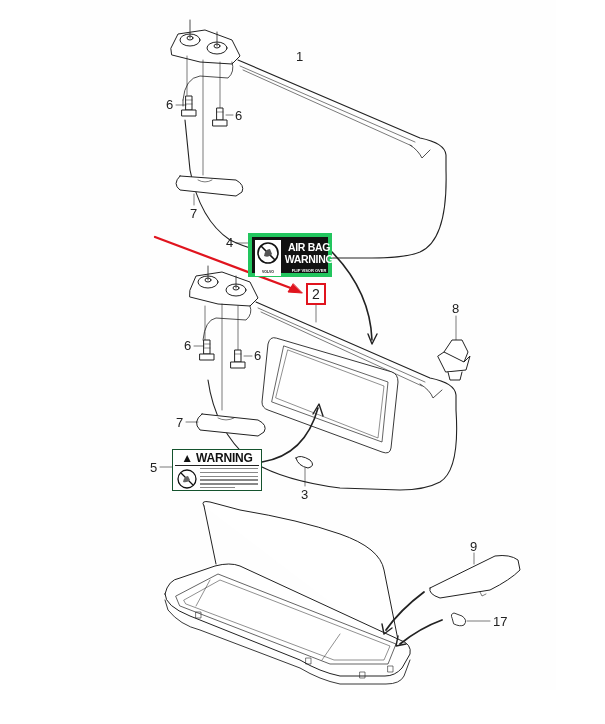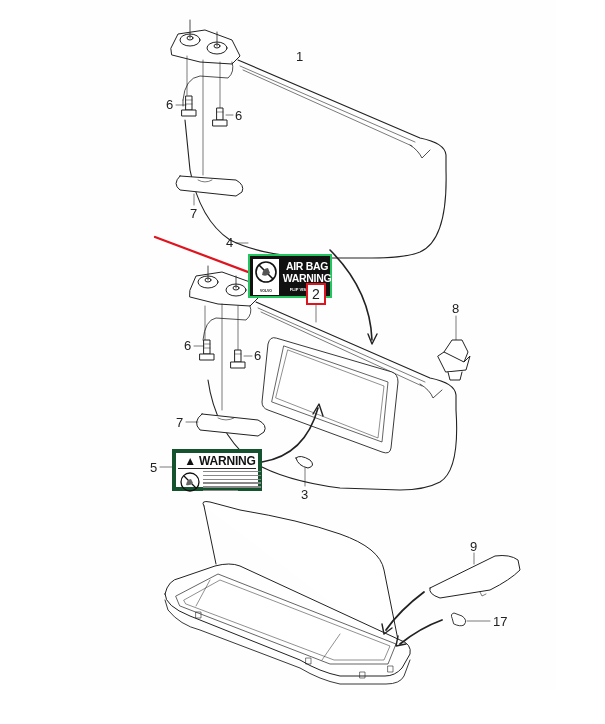--- a/index.html
+++ b/index.html
@@ -7,33 +7,33 @@
            font-family: "Liberation Sans", sans-serif; }
     .canvas { position: absolute; left: 70px; top: 0; width: 486px; height: 690px; background: #fefefe; }
     svg { position: absolute; left: 0; top: 0; }
     .callout { position: absolute; font-family: "Liberation Sans", sans-serif; font-size: 13px;
                color: #222; line-height: 1; }
     .callout-hl { position: absolute; left: 306px; top: 283px; width: 20px; height: 22px;
                   border: 2px solid #e0141e; box-sizing: border-box; background: #fff;
                   display: flex; align-items: center; justify-content: center;
                   font-size: 14px; color: #222; }
     .label-airbag { position: absolute; left: 248px; top: 233px; width: 84px; height: 44px;
-                    background: #111; border: 2px solid #22c55e; box-sizing: border-box; margin-top: 21px; }
+                    background: #111; border: 4px solid #22c55e; box-sizing: border-box; }
     .label-airbag .icon-box { position: absolute; left: 3px; top: 3px; width: 26px; height: 36px;
                               background: #fff; }
     .label-airbag .t1, .label-airbag .t2 { position: absolute; left: 31px; width: 52px;
                color: #fff; font-weight: bold; font-size: 10.5px; text-align: center; letter-spacing: -0.3px; }
     .label-airbag .t1 { top: 4px; }
     .label-airbag .t2 { top: 16px; }
     .label-airbag .t3 { position: absolute; left: 31px; top: 31px; width: 52px; color: #fff;
                font-size: 4px; font-weight: bold; text-align: center; }
     .label-airbag .brand { position: absolute; left: 3px; top: 33px; width: 26px; font-size: 3.5px;
                text-align: center; color: #111; font-weight: bold; }
     .label-warning { position: absolute; left: 172px; top: 449px; width: 90px; height: 42px;
-                     background: #fff; border: 4px solid #14532d; box-sizing: border-box; }
+                     background: #fff; border: 1px solid #14532d; box-sizing: border-box; }
     .label-warning .head { position: absolute; left: 2px; top: 1px; width: 84px; height: 12px;
                font-weight: bold; font-size: 12px; color: #111; text-align: center; letter-spacing: -0.2px; }
     .label-warning .rule { position: absolute; left: 2px; right: 2px; top: 15px; border-top: 1px solid #222; }
     .label-warning .fine { position: absolute; left: 27px; top: 18px; width: 58px; }
     .label-warning .fine div { height: 1.4px; background: #888; margin-bottom: 2.4px; }
   </style>
 </head>
 <body>
 
 <div class="canvas"></div>

